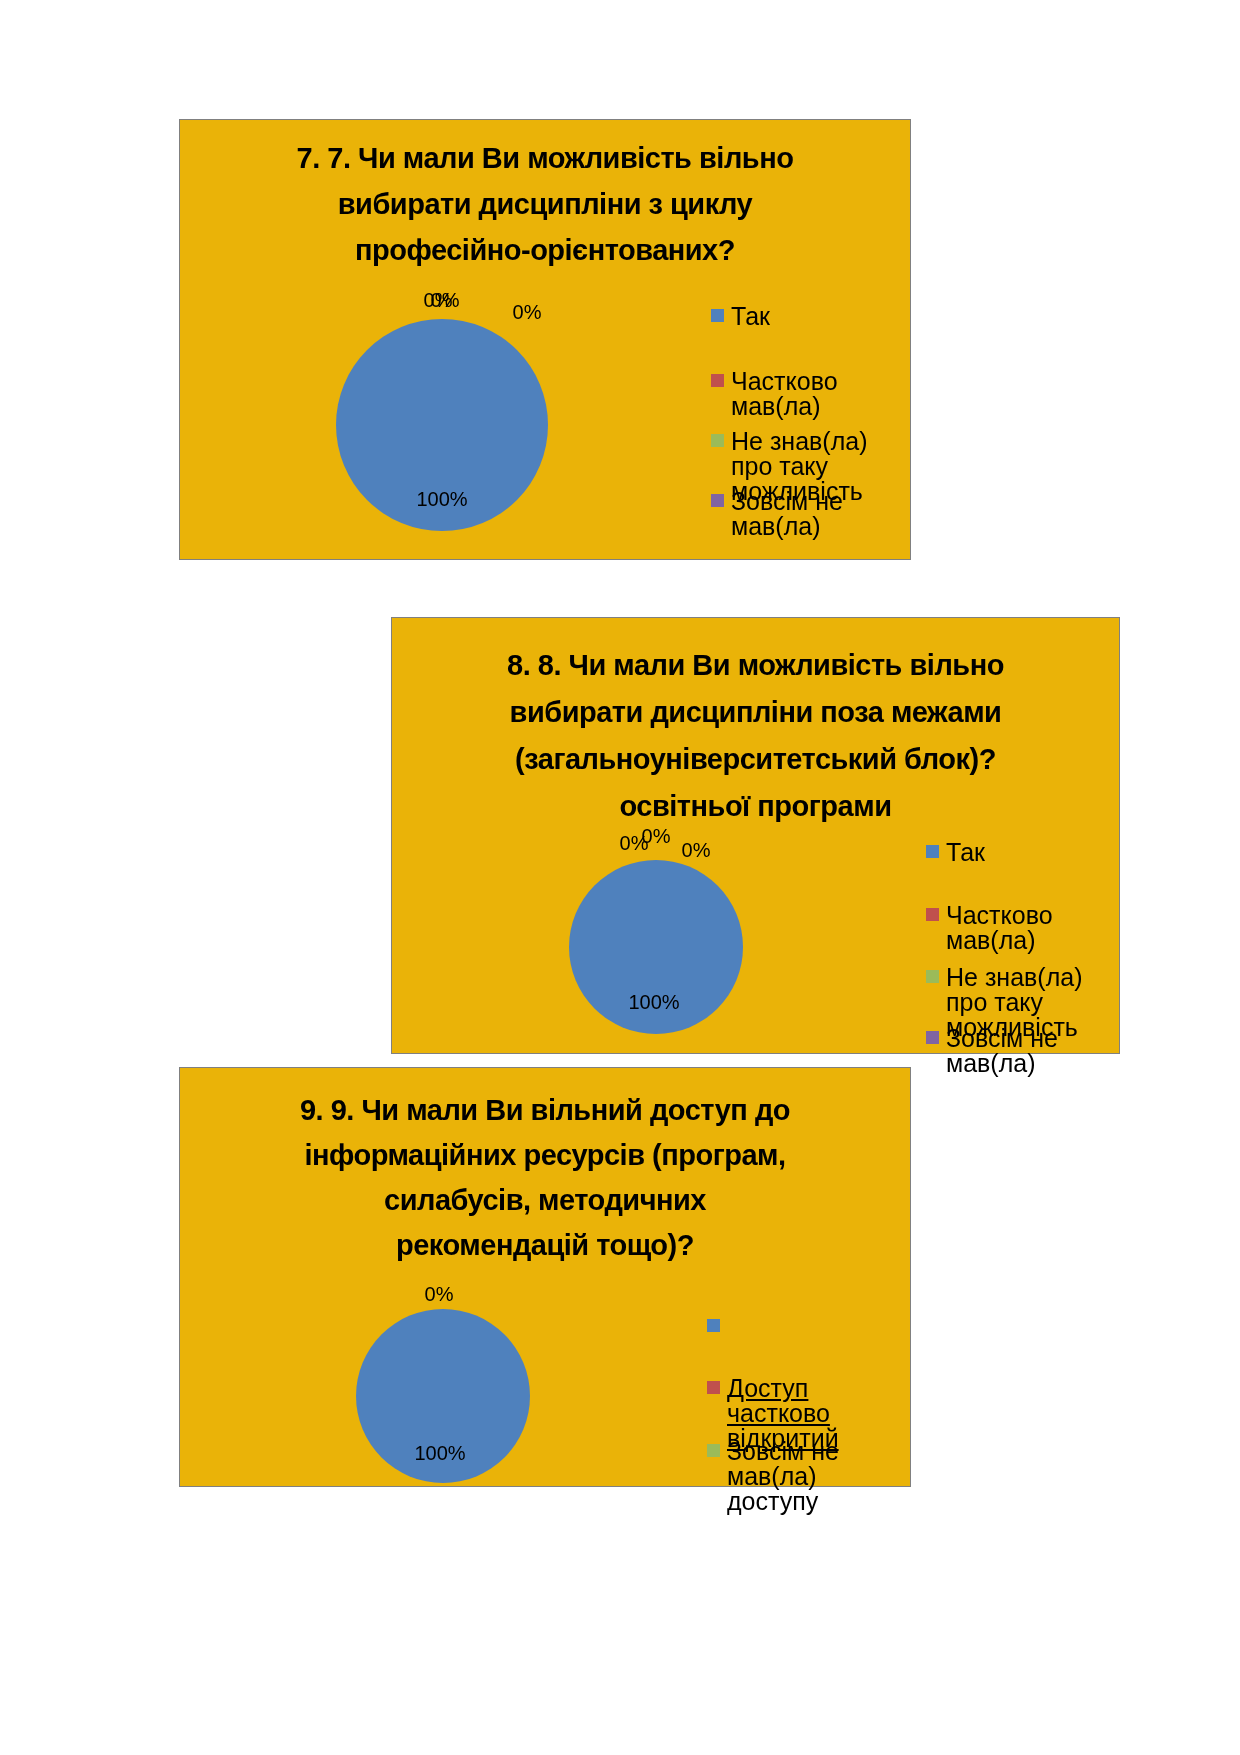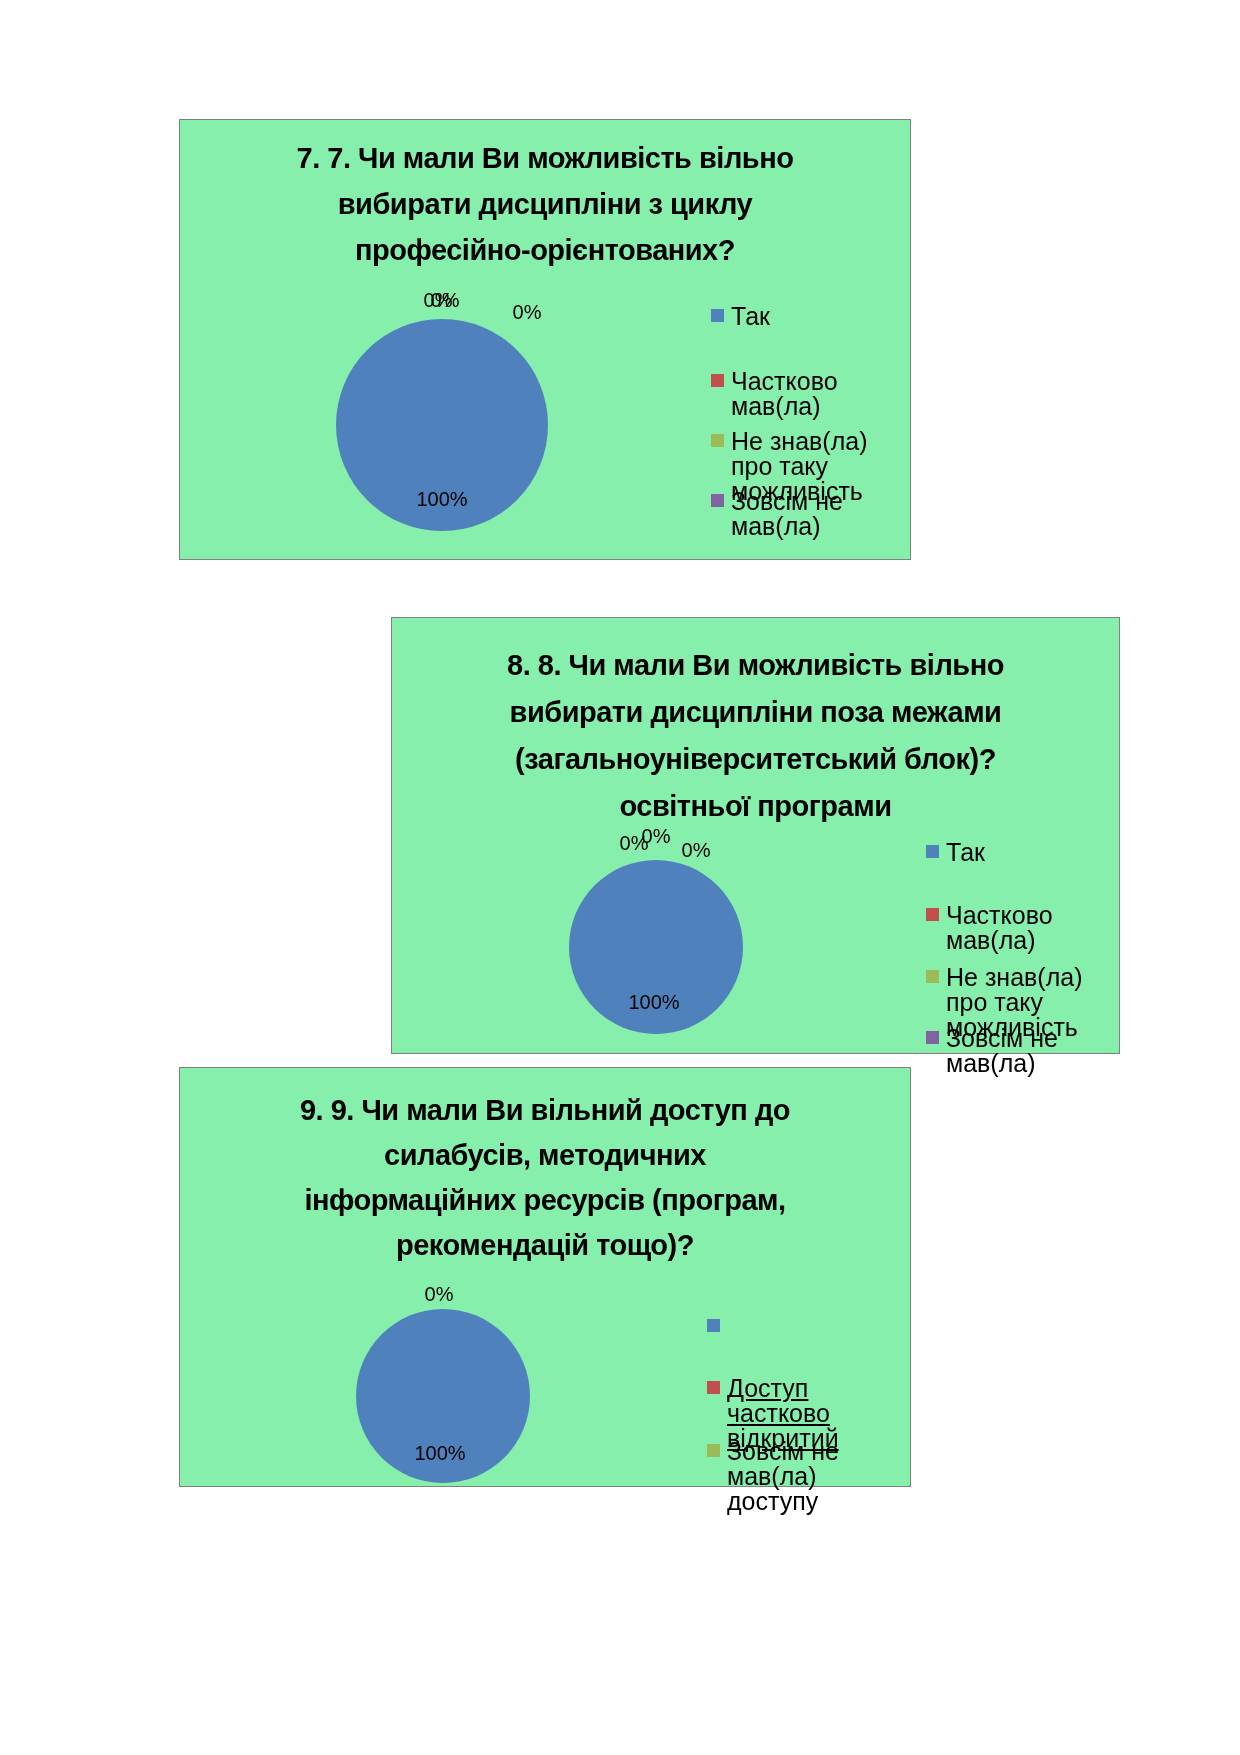--- a/index.html
+++ b/index.html
@@ -1,18 +1,18 @@
 <!DOCTYPE html>
 <html><head>
 <meta charset="utf-8">
 <style>
   html,body{margin:0;padding:0;background:#ffffff;}
   body{width:1240px;height:1755px;position:relative;font-family:"Liberation Sans",sans-serif;color:#000;}
   .page{position:absolute;left:0;top:0;width:1240px;height:1755px;background:#fff;}
-  .chartbox{position:absolute;background:#86efac;border:1px solid #808080;box-sizing:border-box;}
+  .chartbox{position:absolute;background:#eab308;border:1px solid #808080;box-sizing:border-box;}
   .ctitle{position:absolute;left:0;right:0;text-align:center;font-weight:bold;
           font-size:29px;line-height:46px;letter-spacing:-0.5px;color:#000;}
   .ctitle div{white-space:nowrap;}
   .pie{position:absolute;border-radius:50%;}
   .plabel{position:absolute;transform:translate(-50%,-50%);font-size:20px;color:#000;white-space:nowrap;}
   .legend{position:absolute;}
   .litem{position:absolute;display:flex;align-items:flex-start;width:196px;
          font-size:25px;line-height:25px;color:#000;}
   .sq{flex:0 0 auto;width:13px;height:13px;margin:5px 7px 0 0;display:inline-block;}
   .t3 .litem{width:198px;}
@@ -87,22 +87,22 @@
       <div class="litem" style="left:534px;top:408px;">
         <span class="sq" style="background-color: rgb(128, 100, 162);"></span>
         <span>Зовсім не мав(ла)</span>
       </div>
     </div>
   </div>
 
   <div class="chartbox t3" style="left:179px;top:1067px;width:732px;height:420px;">
     <div class="ctitle" style="top:20px;line-height:45px;">
       <div>9. 9. Чи мали Ви вільний доступ до</div>
+      <div>інформаційних ресурсів (програм,</div>
       <div>силабусів, методичних</div>
-      <div>інформаційних ресурсів (програм,</div>
       <div>рекомендацій тощо)?</div>
     </div>
 
     <div class="pie" style="left: 176px; top: 241px; width: 174px; height: 174px; background-color: rgb(79, 129, 189);"></div>
 
     <span class="plabel" style="left:259px;top:226px;">0%</span>
     <span class="plabel" style="left:260px;top:385px;">100%</span>
 
     <div class="legend">
       <div class="litem" style="left:527px;top:246px;">

